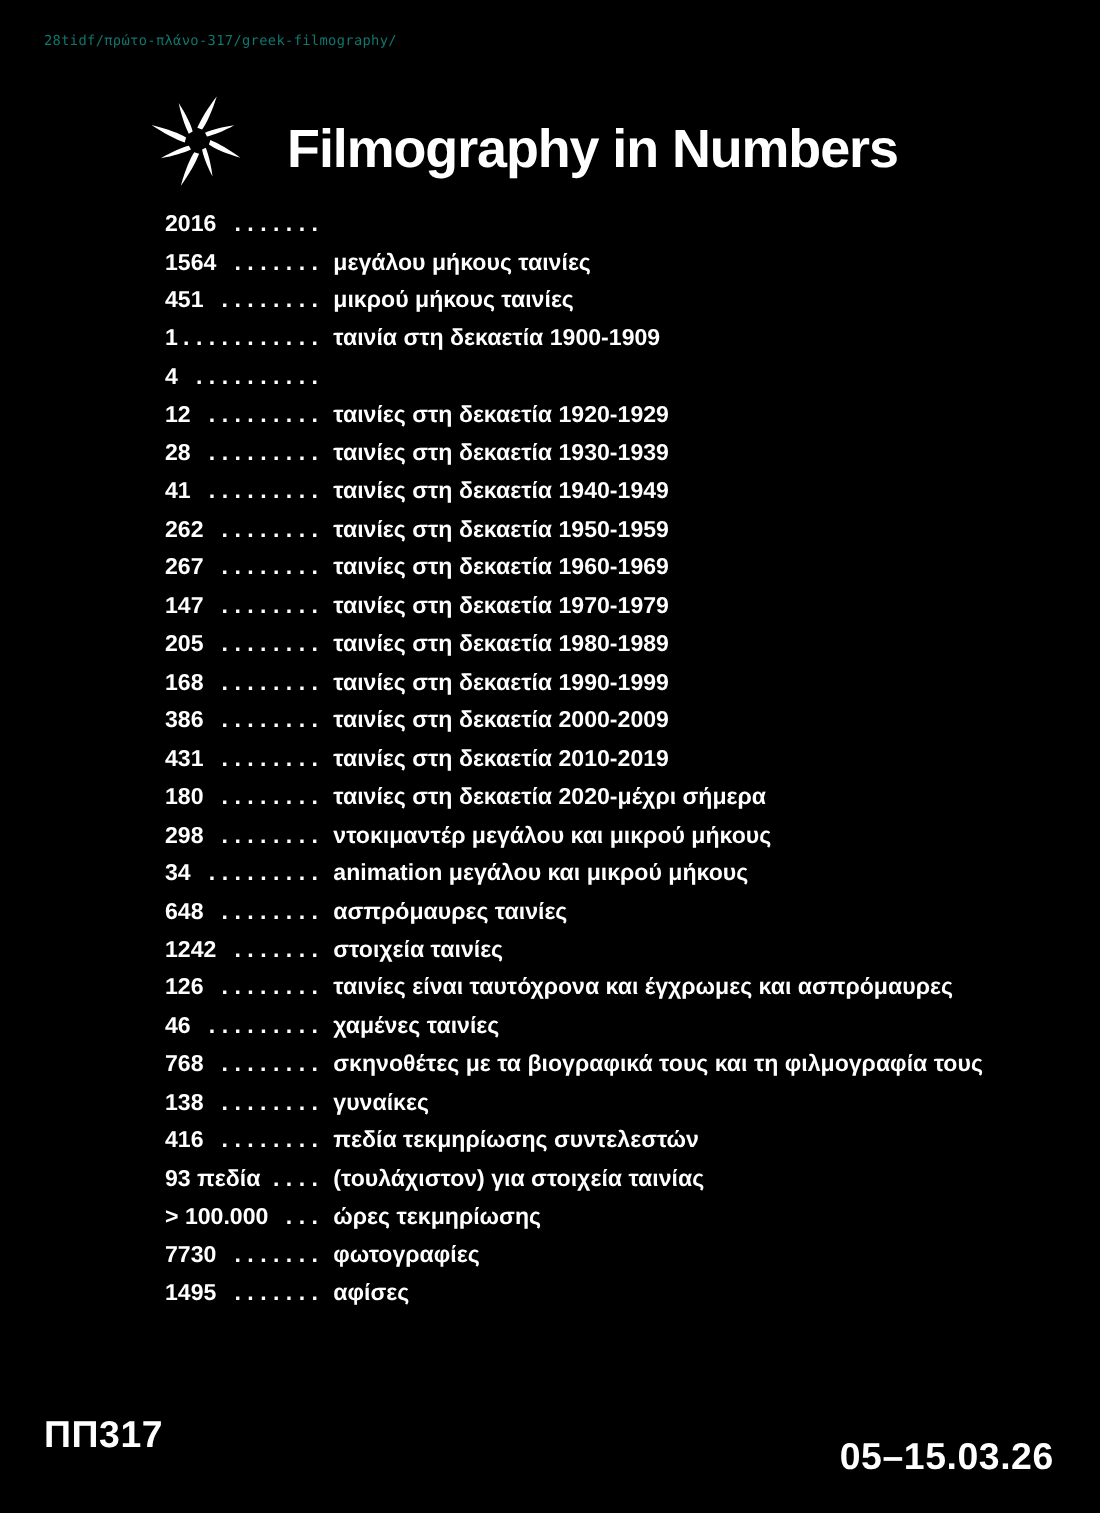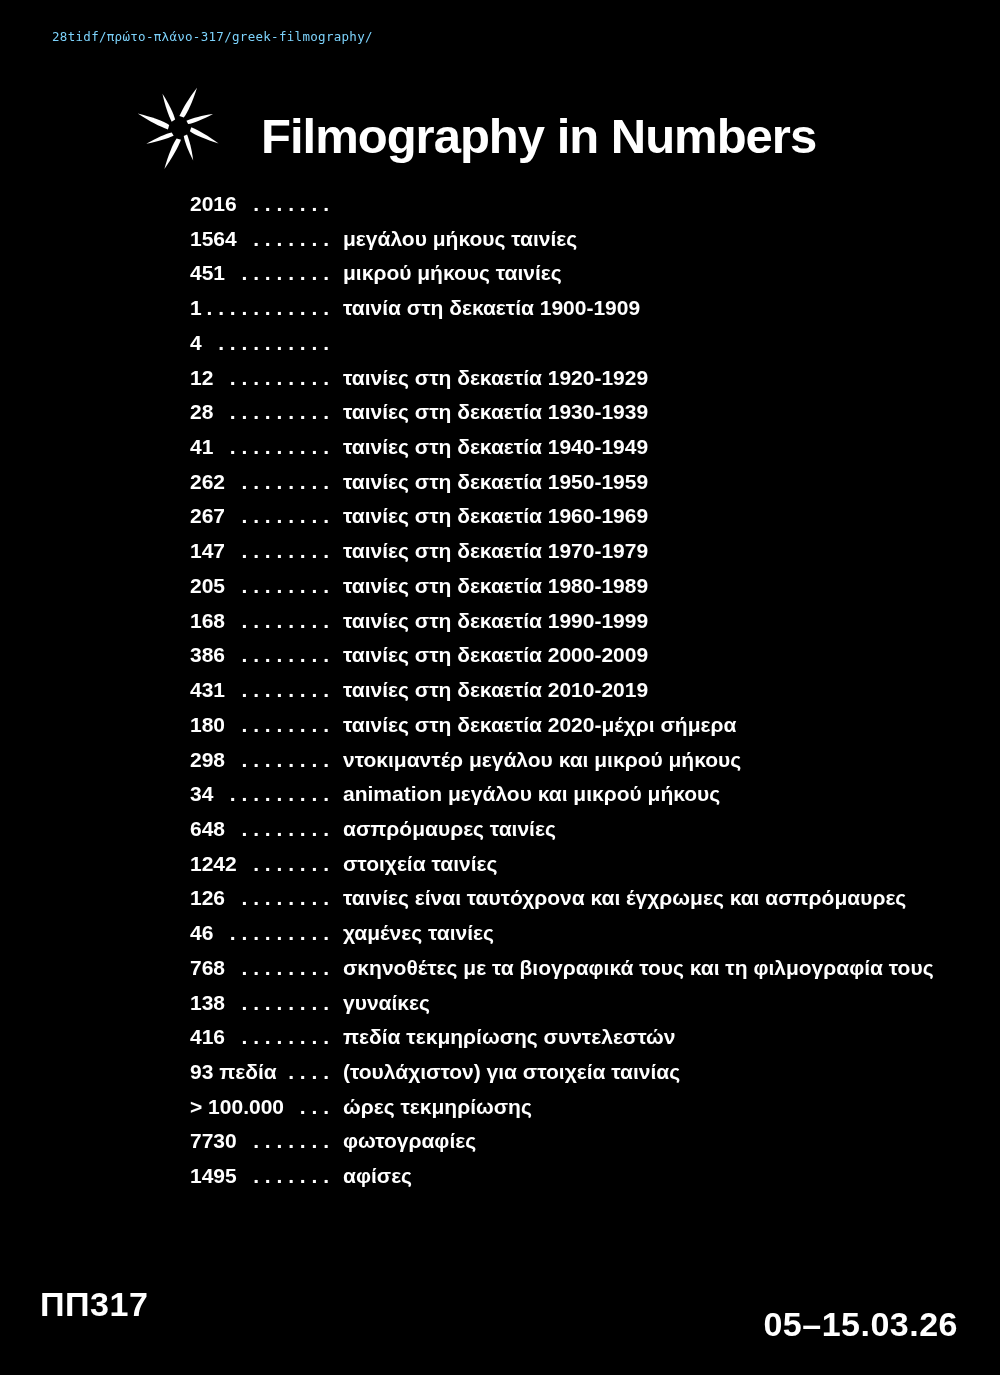--- a/index.html
+++ b/index.html
@@ -3,35 +3,35 @@
 <meta charset="utf-8">
 <style>
   html,body{margin:0;padding:0;}
   body{
     width:1000px;height:1375px;
     background:#000;color:#fff;
     font-family:"Liberation Sans","DejaVu Sans",sans-serif;
     position:relative;overflow:hidden;
   }
   .path-line{
-    position:absolute;left:52px;top:29px;
+    position:absolute;left:40px;top:29px;
     font-family:"DejaVu Sans Mono","Liberation Mono",monospace;
-    font-size:12.5px;line-height:16px;letter-spacing:0.3px;color:#7dd3fc;
+    font-size:12.5px;line-height:16px;letter-spacing:0.3px;color:#0f766e;
   }
   .logo{position:absolute;left:135px;top:83px;width:90px;height:90px;}
   .title{
     position:absolute;left:249px;top:96px;
     font-size:49px;line-height:56px;font-weight:700;letter-spacing:-1px;
     white-space:nowrap;
   }
   .stats{
     position:absolute;left:150px;top:187px;width:820px;
     font-size:21px;font-weight:600;line-height:34.72px;
   }
-  .row{display:flex;align-items:baseline;height:34.72px;white-space:nowrap;margin-left:40px;}
+  .row{display:flex;align-items:baseline;height:34.72px;white-space:nowrap;}
   .leader{
     flex:0 0 153px;box-sizing:border-box;padding-right:14px;
     display:flex;justify-content:space-between;align-items:baseline;
   }
   .dots{white-space:pre;}
   .footer-left{
     position:absolute;left:40px;top:1284px;
     font-size:34px;font-weight:600;letter-spacing:0.5px;line-height:40px;
   }
   .footer-right{

